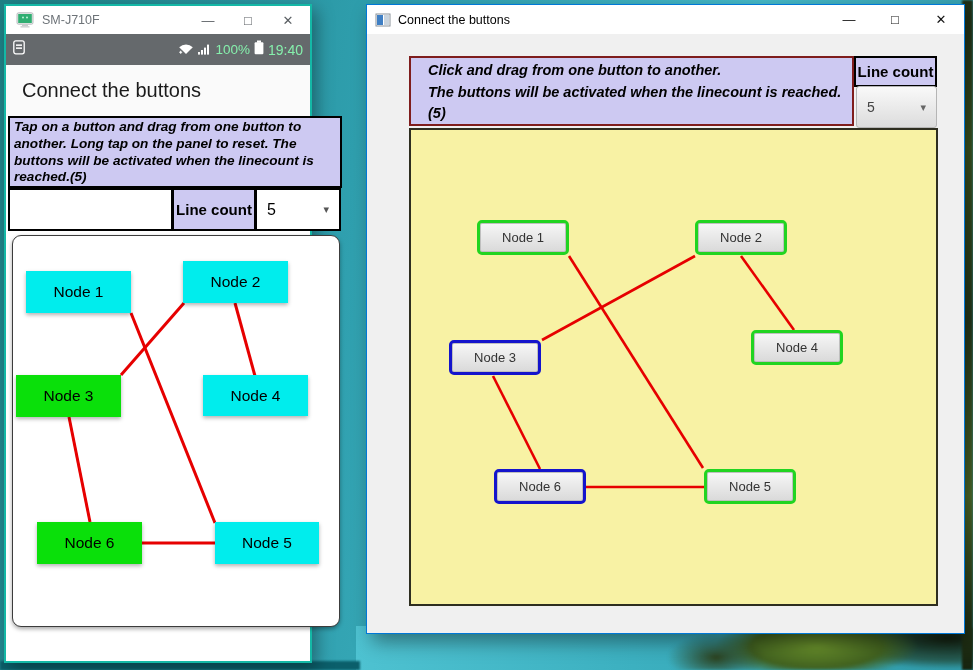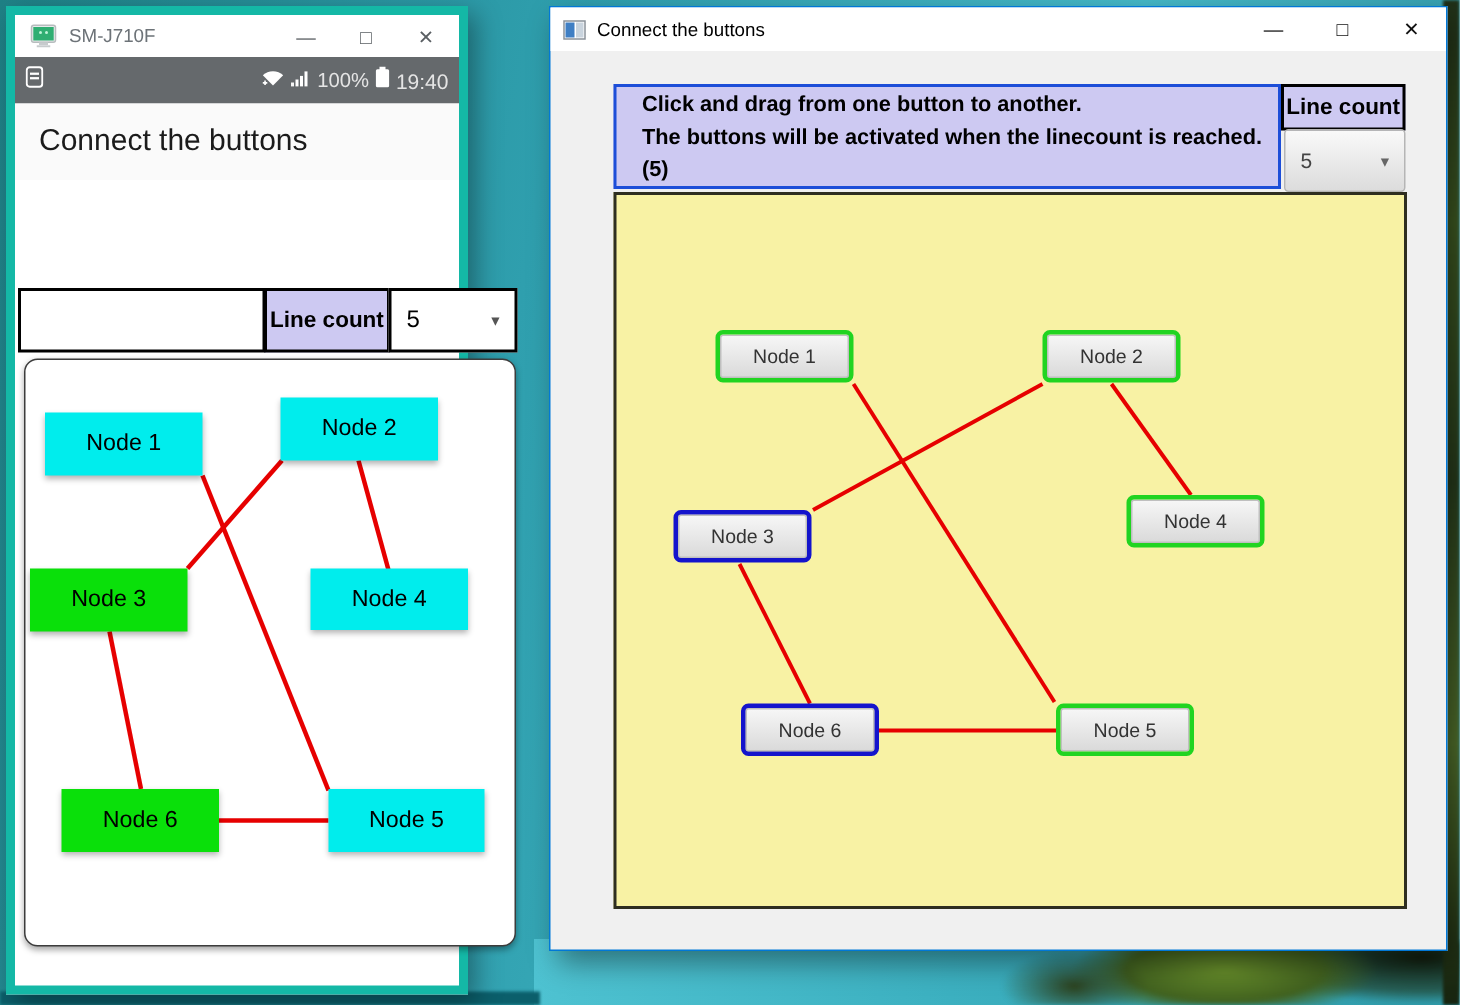--- a/index.html
+++ b/index.html
@@ -15,31 +15,31 @@
     background:
       radial-gradient(ellipse 70px 34px at 18% 70%,#2c401c 0%,rgba(44,64,28,0) 70%),
       radial-gradient(ellipse 120px 38px at 50% 45%,#688f2b 0%,#41611f 55%,rgba(65,97,31,0) 85%),
       radial-gradient(ellipse 140px 34px at 92% 25%,#131f0e 0%,rgba(31,46,17,.55) 65%,rgba(31,46,17,0) 90%);}
   .wp-right{position:absolute;top:0;right:0;width:11px;height:670px;filter:blur(1.2px);
     background:linear-gradient(180deg,#203018 0%,#3d5822 22%,#273b1c 48%,#51702c 74%,#16230f 100%);}
   .wp-darkbl{position:absolute;left:0;top:661px;width:360px;height:9px;background:#0b5f6b;filter:blur(1px);}
 
   
   .phone-window{position:absolute;left:4px;top:4px;width:308px;height:659px;background:#fff;
-    border:6px solid #14b8a6;box-shadow:5px 6px 16px rgba(0,0,0,.35);box-sizing:border-box;}
+    border:2px solid #14b8a6;box-shadow:5px 6px 16px rgba(0,0,0,.35);box-sizing:border-box;}
   .pw-titlebar{position:absolute;left:0;top:0;width:100%;height:28px;background:#fff;
     display:flex;align-items:center;}
   .pw-icon{margin-left:10px;display:flex;}
   .pw-title{margin-left:8px;font-size:12.5px;color:#6d7378;}
   .pw-controls{position:absolute;right:2px;top:0;height:28px;display:flex;}
   .pw-ctrl{width:40px;height:28px;display:flex;align-items:center;justify-content:center;
     color:#5a5f63;font-size:13px;}
 
   .statusbar{position:absolute;left:0;top:28px;width:100%;height:31px;background:var(--statusbar_gray);
-    display:flex;align-items:center;color:#e5e5e5;box-sizing:border-box;padding:0 7px;}
+    display:flex;align-items:center;color:#86efac;box-sizing:border-box;padding:0 7px;}
   .sb-spacer{flex:1;}
   .sb-right{display:flex;align-items:center;gap:4px;}
   .sb-pct{font-size:13.5px;}
   .sb-time{font-size:14px;}
 
   .appbar{position:absolute;left:0;top:59px;width:100%;height:51px;background:#fafafa;
     display:flex;align-items:center;}
   .appbar span{margin-left:16px;font-size:20px;font-weight:500;color:#1b1b1b;}
 
   .p-instructions{position:absolute;left:2px;top:110px;width:334px;height:72px;
@@ -67,22 +67,22 @@
     border:1px solid var(--accent);box-shadow:6px 8px 18px rgba(0,0,0,.4);box-sizing:border-box;}
   .dw-titlebar{position:absolute;left:0;top:0;width:100%;height:29px;background:#fff;
     display:flex;align-items:center;}
   .dw-icon{margin-left:8px;display:flex;}
   .dw-title{margin-left:7px;font-size:12.5px;color:#000;}
   .dw-controls{position:absolute;right:0;top:0;height:29px;display:flex;}
   .dw-ctrl{width:46px;height:29px;display:flex;align-items:center;justify-content:center;
     font-size:13px;color:#111;}
 
   .d-instructions{position:absolute;left:42px;top:51px;width:445px;height:70px;
-    background:var(--lavender);border:2px solid #1d4ed8;box-sizing:border-box;
-    padding:2px 0 0 17px;font-size:14.5px;font-weight:700;
+    background:var(--lavender);border:2px solid #7f1d1d;box-sizing:border-box;
+    padding:2px 0 0 17px;font-size:14.5px;font-weight:700;font-style:italic;
     line-height:21.5px;color:#000;}
   .d-lc-label{position:absolute;left:487px;top:51px;width:83px;height:31px;background:var(--lavender);
     border:2px solid #000;box-sizing:border-box;display:flex;align-items:center;justify-content:center;
     font-weight:700;font-size:15px;color:#000;}
   .d-combo{position:absolute;left:489px;top:81px;width:81px;height:42px;
     background:linear-gradient(180deg,#f9f9f9,#dcdcdc);border:1px solid #b5b5b5;border-radius:3px;
     display:flex;align-items:center;justify-content:space-between;padding:0 10px;
     box-sizing:border-box;font-size:14px;color:#444;}
   .d-combo .arrow{color:#666;font-size:11px;}
 
@@ -157,20 +157,21 @@
         </svg>
       </span>
       <span class="sb-time">19:40</span>
     </span>
   </div>
 
   <div class="appbar">
     <span>Connect the buttons</span>
   </div>
 
+  <div class="p-instructions">Tap on a button and drag from one button to another. Long tap on the panel to reset. The buttons will be activated when the linecount is reached.(5)</div>
 
   <div class="p-empty"></div>
   <div class="p-lc-label">Line count</div>
   <div class="p-dropdown">
     <span>5</span>
     <span class="arrow">▾</span>
   </div>
 
   <div class="p-panel" id="phone-panel">
     <svg>

